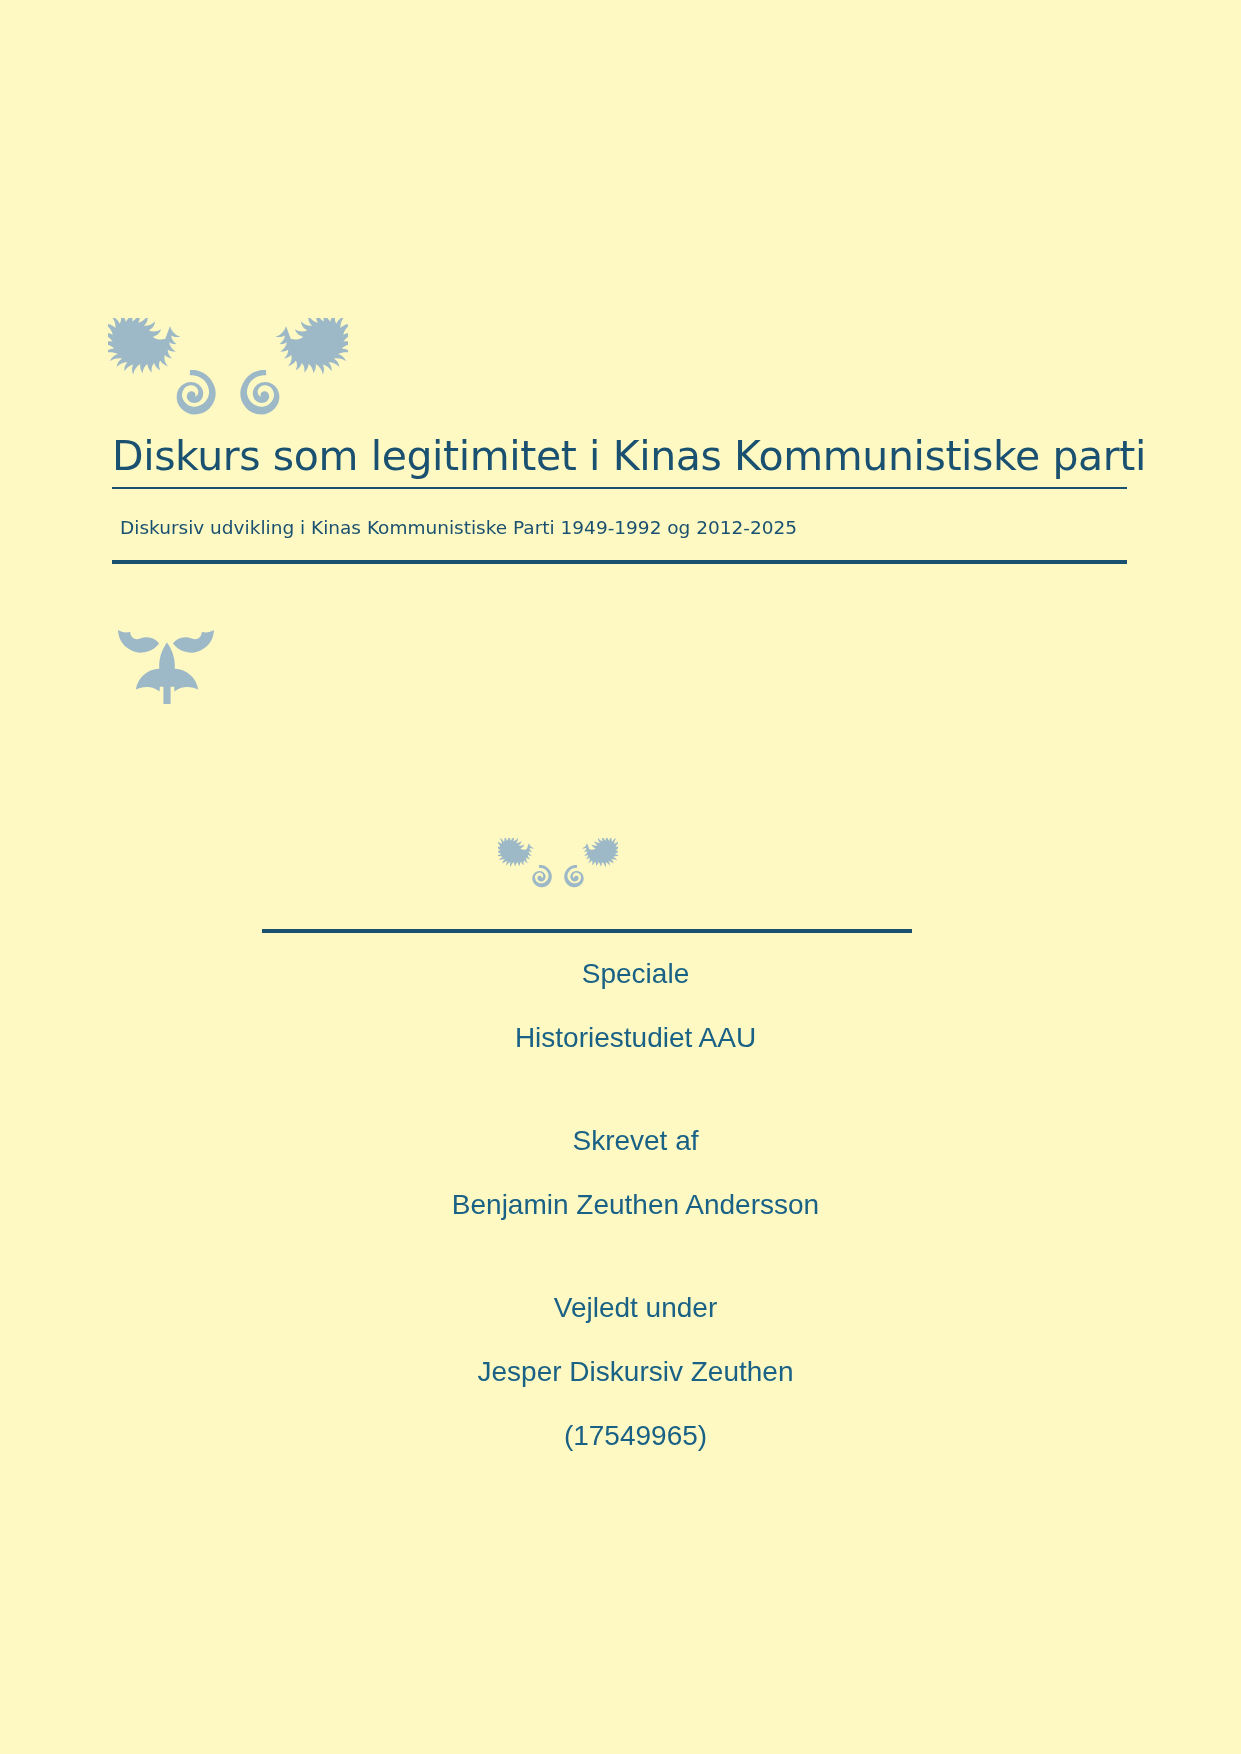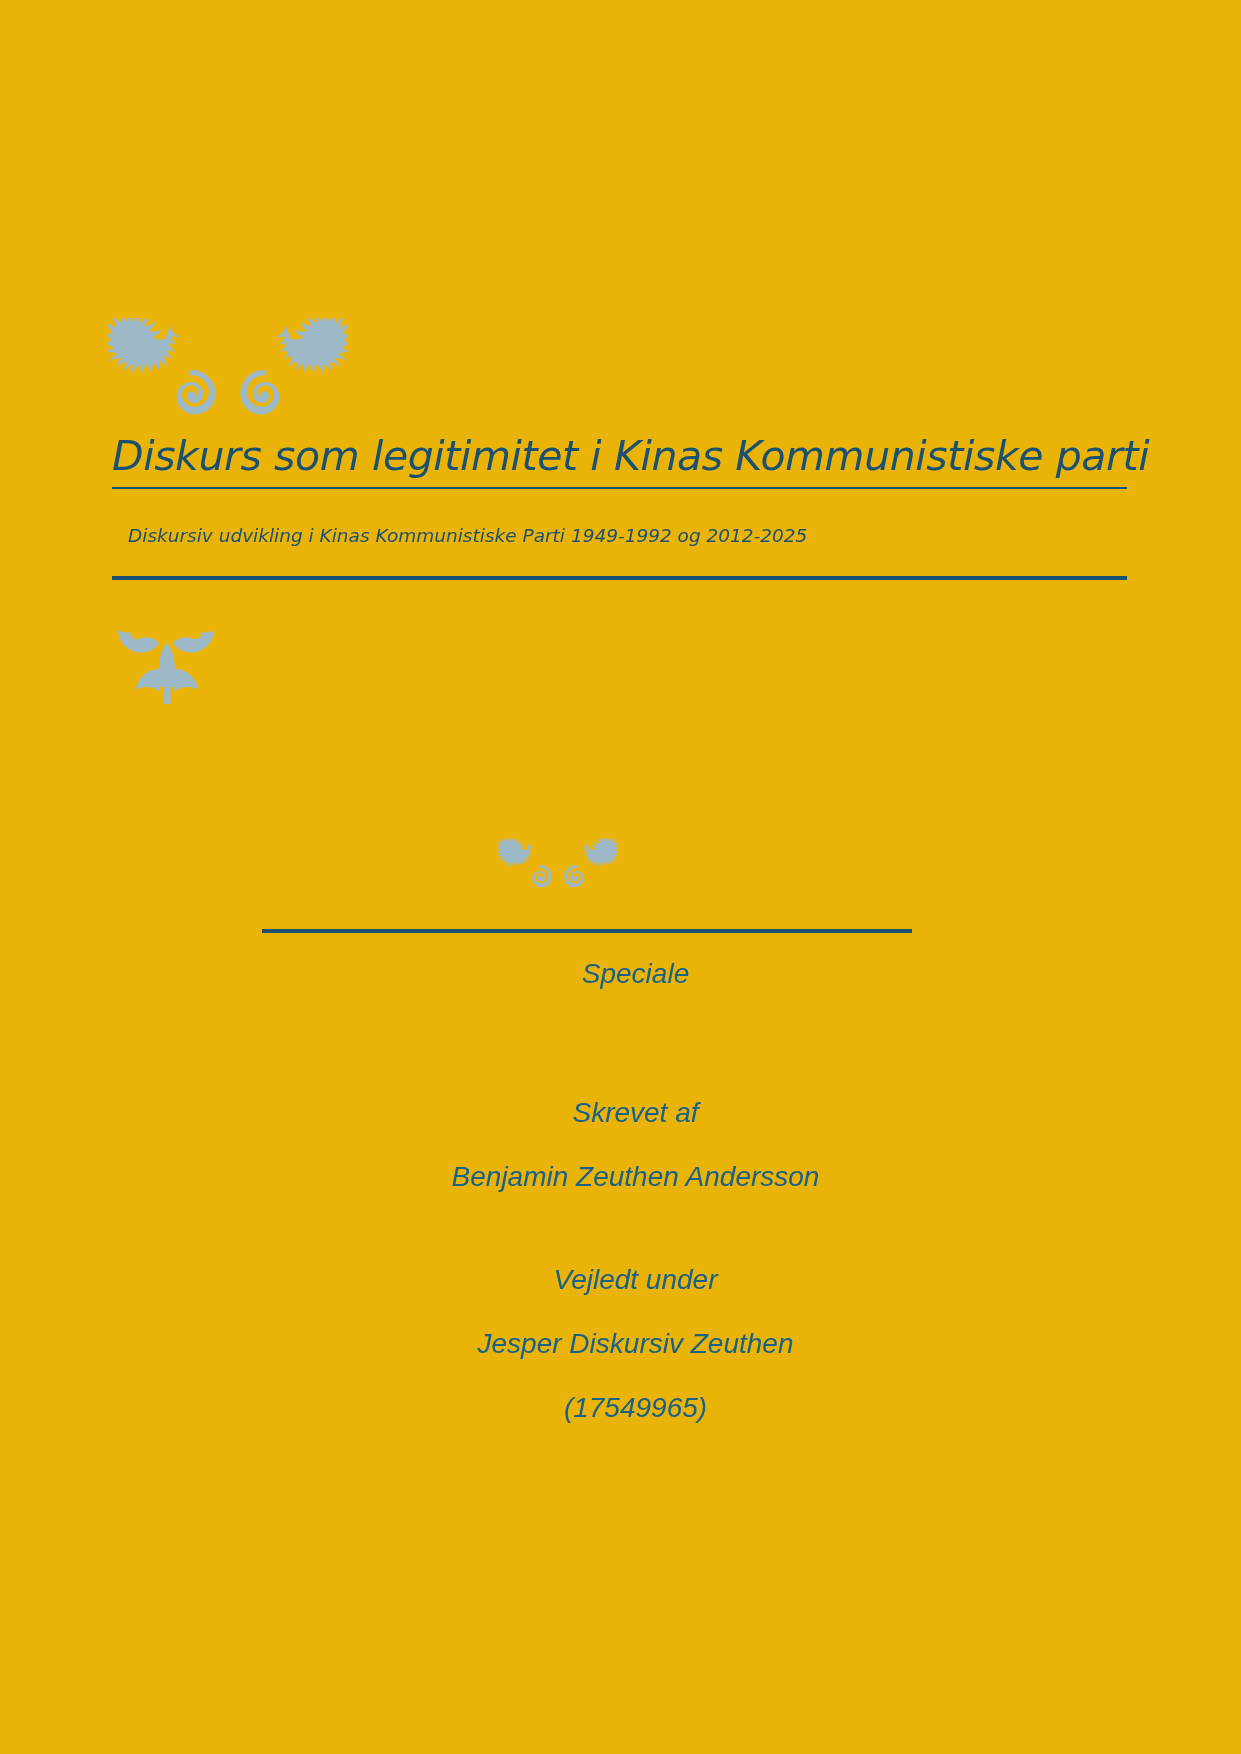--- a/index.html
+++ b/index.html
@@ -11,22 +11,21 @@
     width: 1241px;
     height: 1754px;
     position: relative;
     font-family: "Liberation Sans", sans-serif;
     overflow: hidden;
   }
 
   .page {
     position: absolute;
     inset: 0;
-    background: #eab308;
-    font-style: italic;
+    background: #fef9c3;
   }
 
   
   .top-ornament {
     position: absolute;
     left: 108px;
     top: 318px;
     width: 240px;
     height: 128px;
   }
@@ -53,21 +52,21 @@
   .rule-thin {
     height: 2px;
     background: #1A5070;
     width: 1015px;
   }
   .doc-subtitle {
     font-family: "DejaVu Sans", sans-serif;
     font-size: 18.5px;
     font-weight: 400;
     color: #1A5070;
-    margin: 16px;
+    margin: 8px;
     padding-top: 20px;
     padding-bottom: 14px;
     white-space: nowrap;
   }
   .rule-thick {
     height: 3.5px;
     background: #1A5070;
     width: 1015px;
   }
 
@@ -176,20 +175,21 @@
         </g>
       </g>
     </svg>
   </div>
 
   <div class="center-rule"></div>
 
   <div class="center-column">
     <div class="ct-line">Speciale</div>
     <div class="gap-sm"></div>
+    <div class="ct-line">Historiestudiet AAU</div>
     <div class="gap-lg"></div>
     <div class="ct-line">Skrevet af</div>
     <div class="gap-sm"></div>
     <div class="ct-line">Benjamin Zeuthen Andersson</div>
     <div class="gap-lg"></div>
     <div class="ct-line">Vejledt under</div>
     <div class="gap-sm"></div>
     <div class="ct-line">Jesper Diskursiv Zeuthen</div>
     <div class="gap-sm"></div>
     <div class="ct-line">(17549965)</div>

